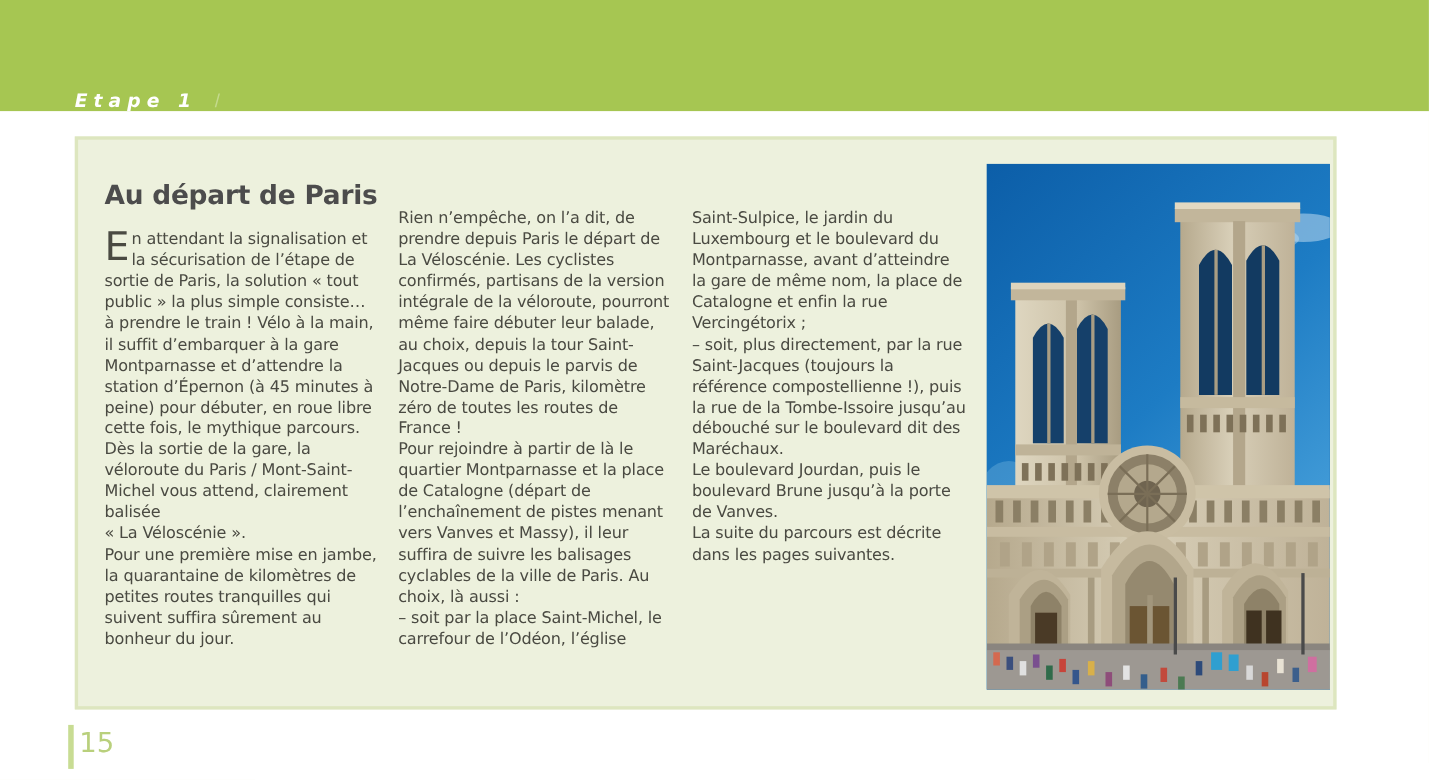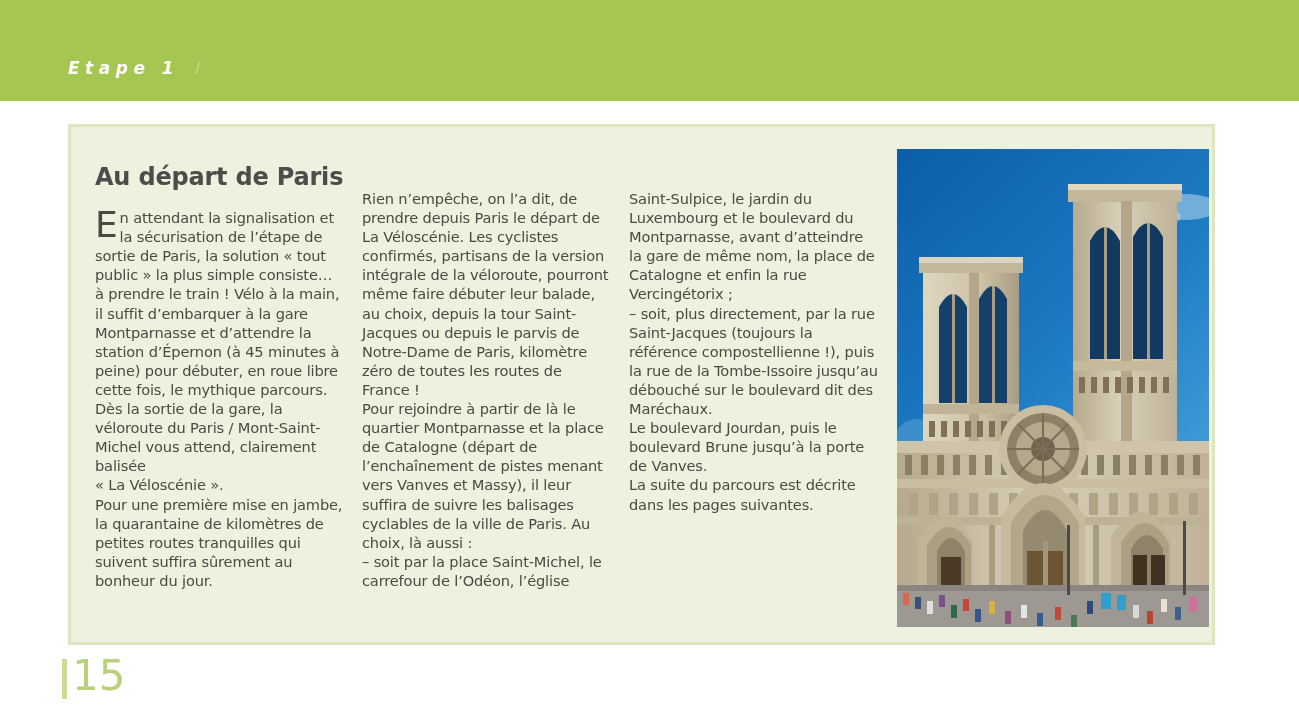--- a/index.html
+++ b/index.html
@@ -31,20 +31,21 @@
     align-items: baseline;
     white-space: nowrap;
   }
   .etape-label {
     font-family: "DejaVu Sans", sans-serif;
     font-style: italic;
     font-weight: bold;
     font-size: 17px;
     letter-spacing: 5.5px;
     color: #ffffff;
+    margin-top: 24px;
   }
   .header-sep {
     font-family: "Liberation Sans", sans-serif;
     font-size: 17px;
     color: #c4da8d;
     margin: 0 18px 0 16px;
     font-weight: normal;
   }
   .header-title {
     font-family: "DejaVu Sans", sans-serif;
@@ -148,21 +149,21 @@
     align-items: flex-start;
   }
   .page-bar {
     width: 5px;
     height: 40px;
     background: #c8dc93;
     margin-right: 5px;
   }
   .page-num {
     font-family: "DejaVu Sans", sans-serif;
-    font-size: 42px;
+    font-size: 25px;
     line-height: 33px;
     color: #b9d07c;
     font-weight: normal;
   }
 </style>
 </head>
 <body>
 
 <div class="header-band">
   <div class="header-inner">

